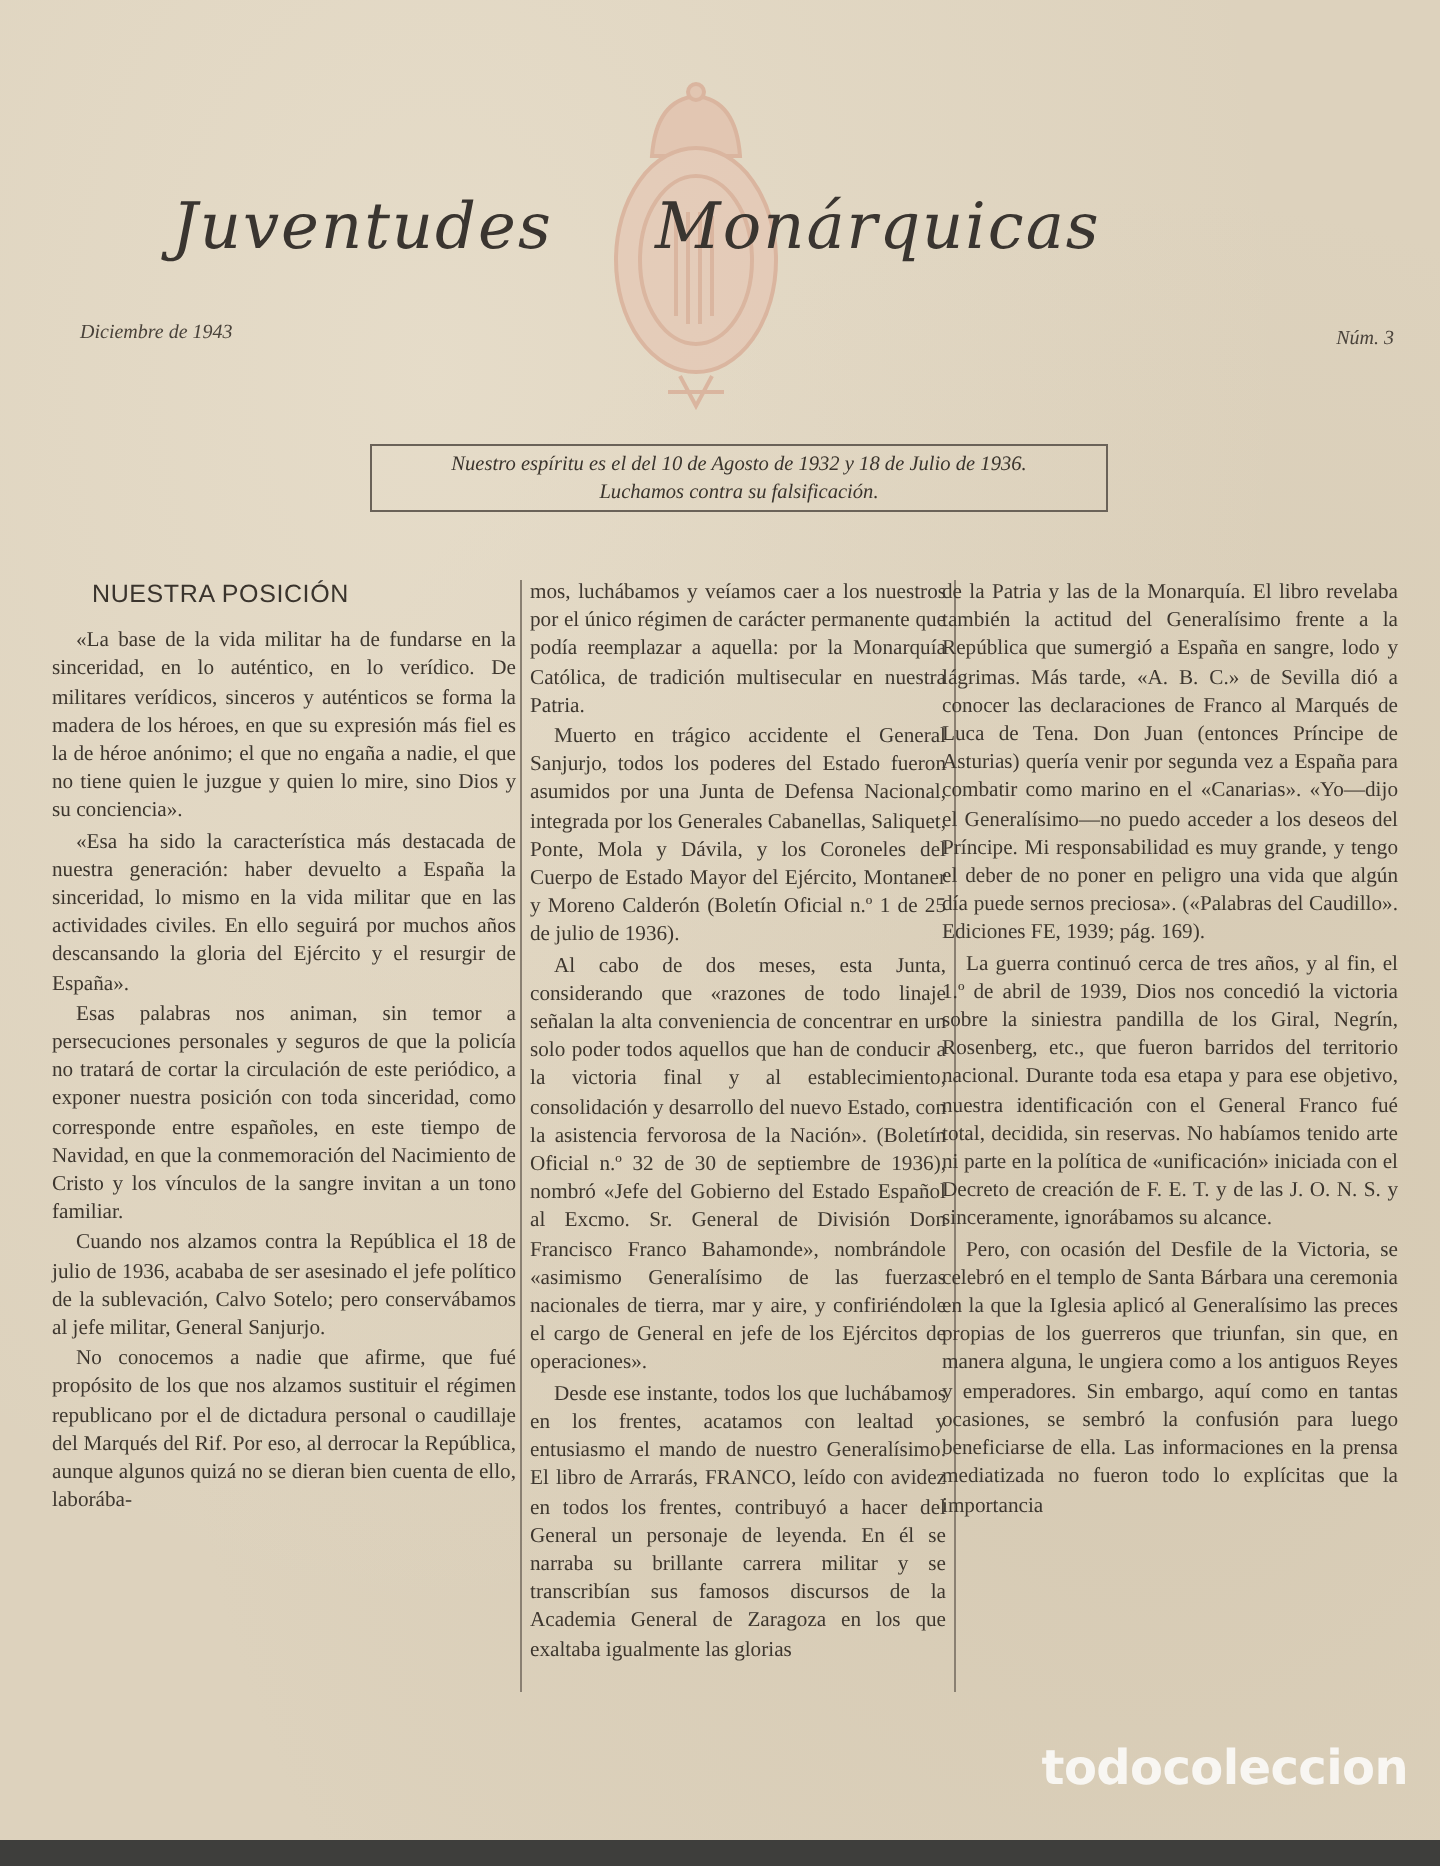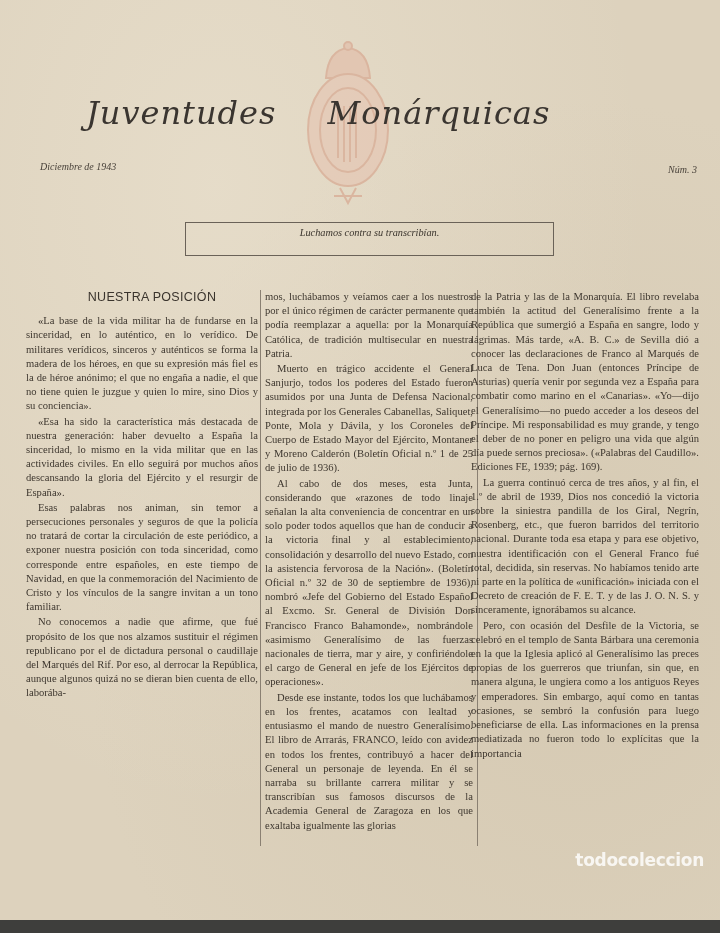--- a/index.html
+++ b/index.html
@@ -50,27 +50,27 @@
       position: absolute; top: 0; font-size: 10.6px; line-height: 14.2px;
       text-align: justify; hyphens: manual; color: #3d362e;
     }
     .col1 { left: 0; width: 232px; }
     .col2 { left: 234px; width: 218px; border-left: 1px solid #8a8072; border-right: 1px solid #8a8072; padding: 0 4px; height: 556px; font-family: Liberation Serif, serif; }
     .col3 { left: 445px; width: 228px; }
     .col p { text-indent: 12px; margin-bottom: 1px; }
     .col p.cont { text-indent: 0; }
     .section-heading {
       font-family: "Liberation Sans", "DejaVu Sans", sans-serif;
-      text-align: center; font-size: 12.5px; letter-spacing: 0.3px;
+      font-size: 12.5px; letter-spacing: 0.3px;
       margin: 0 0 10px 20px; color: #3a342d;
     }
     .watermark {
-      position: absolute; right: 16px; top: 850px;
+      position: absolute; right: 16px; top: 870px;
       font-family: "DejaVu Sans", sans-serif; font-weight: bold;
-      font-size: 17px; color: rgba(255,255,255,0.82); letter-spacing: -0.3px;
+      font-size: 24px; color: rgba(255,255,255,0.82); letter-spacing: -0.3px;
     }
   </style>
 </head>
 <body>
 
 <div class="page">
 
   <svg class="crest" viewBox="0 0 100 170">
     <g fill="none" stroke="#d49a82" stroke-width="2">
       <path d="M28 40 Q30 12 50 10 Q70 12 72 40 Z" fill="#e2b8a4"></path>
@@ -80,29 +80,31 @@
       <path d="M40 70 L40 120 M46 68 L46 124 M52 68 L52 124 M58 70 L58 120"></path>
       <path d="M42 150 L50 165 L58 150 M36 158 L64 158"></path>
     </g>
   </svg>
 
   <div class="masthead-title">Juventudes Monárquicas</div>
   <div class="issue-date">Diciembre de 1943</div>
   <div class="issue-number">Núm. 3</div>
 
   <div class="motto-box">
-    <div>Luchamos contra su transcribían.</div>
+    <div>Nuestro espíritu es el del 10 de Agosto de 1932 y 18 de Julio de 1936.</div>
+    <div>Luchamos contra su falsificación.</div>
   </div>
 
   <div class="columns">
     <div class="col col1">
       <div class="section-heading">NUESTRA POSICIÓN</div>
       <p>«La base de la vida militar ha de fundarse en la sinceridad, en lo auténtico, en lo verídico. De militares verídicos, sinceros y auténticos se forma la madera de los héroes, en que su expresión más fiel es la de héroe anónimo; el que no engaña a nadie, el que no tiene quien le juzgue y quien lo mire, sino Dios y su conciencia».</p>
       <p>«Esa ha sido la característica más destacada de nuestra generación: haber devuelto a España la sinceridad, lo mismo en la vida militar que en las actividades civiles. En ello seguirá por muchos años descansando la gloria del Ejército y el resurgir de España».</p>
       <p>Esas palabras nos animan, sin temor a persecuciones personales y seguros de que la policía no tratará de cortar la circulación de este periódico, a exponer nuestra posición con toda sinceridad, como corresponde entre españoles, en este tiempo de Navidad, en que la conmemoración del Nacimiento de Cristo y los vínculos de la sangre invitan a un tono familiar.</p>
+      <p>Cuando nos alzamos contra la República el 18 de julio de 1936, acababa de ser asesinado el jefe político de la sublevación, Calvo Sotelo; pero conservábamos al jefe militar, General Sanjurjo.</p>
       <p>No conocemos a nadie que afirme, que fué propósito de los que nos alzamos sustituir el régimen republicano por el de dictadura personal o caudillaje del Marqués del Rif. Por eso, al derrocar la República, aunque algunos quizá no se dieran bien cuenta de ello, laborába-</p>
     </div>
     <div class="col col2">
       <p class="cont">mos, luchábamos y veíamos caer a los nuestros por el único régimen de carácter permanente que podía reemplazar a aquella: por la Monarquía Católica, de tradición multisecular en nuestra Patria.</p>
       <p>Muerto en trágico accidente el General Sanjurjo, todos los poderes del Estado fueron asumidos por una Junta de Defensa Nacional, integrada por los Generales Cabanellas, Saliquet, Ponte, Mola y Dávila, y los Coroneles del Cuerpo de Estado Mayor del Ejército, Montaner y Moreno Calderón (Boletín Oficial n.º 1 de 25 de julio de 1936).</p>
       <p>Al cabo de dos meses, esta Junta, considerando que «razones de todo linaje señalan la alta conveniencia de concentrar en un solo poder todos aquellos que han de conducir a la victoria final y al establecimiento, consolidación y desarrollo del nuevo Estado, con la asistencia fervorosa de la Nación». (Boletín Oficial n.º 32 de 30 de septiembre de 1936), nombró «Jefe del Gobierno del Estado Español al Excmo. Sr. General de División Don Francisco Franco Bahamonde», nombrándole «asimismo Generalísimo de las fuerzas nacionales de tierra, mar y aire, y confiriéndole el cargo de General en jefe de los Ejércitos de operaciones».</p>
       <p>Desde ese instante, todos los que luchábamos en los frentes, acatamos con lealtad y entusiasmo el mando de nuestro Generalísimo. El libro de Arrarás, FRANCO, leído con avidez en todos los frentes, contribuyó a hacer del General un personaje de leyenda. En él se narraba su brillante carrera militar y se transcribían sus famosos discursos de la Academia General de Zaragoza en los que exaltaba igualmente las glorias</p>
     </div>
     <div class="col col3">
       <p class="cont">de la Patria y las de la Monarquía. El libro revelaba también la actitud del Generalísimo frente a la República que sumergió a España en sangre, lodo y lágrimas. Más tarde, «A. B. C.» de Sevilla dió a conocer las declaraciones de Franco al Marqués de Luca de Tena. Don Juan (entonces Príncipe de Asturias) quería venir por segunda vez a España para combatir como marino en el «Canarias». «Yo—dijo el Generalísimo—no puedo acceder a los deseos del Príncipe. Mi responsabilidad es muy grande, y tengo el deber de no poner en peligro una vida que algún día puede sernos preciosa». («Palabras del Caudillo». Ediciones FE, 1939; pág. 169).</p>

